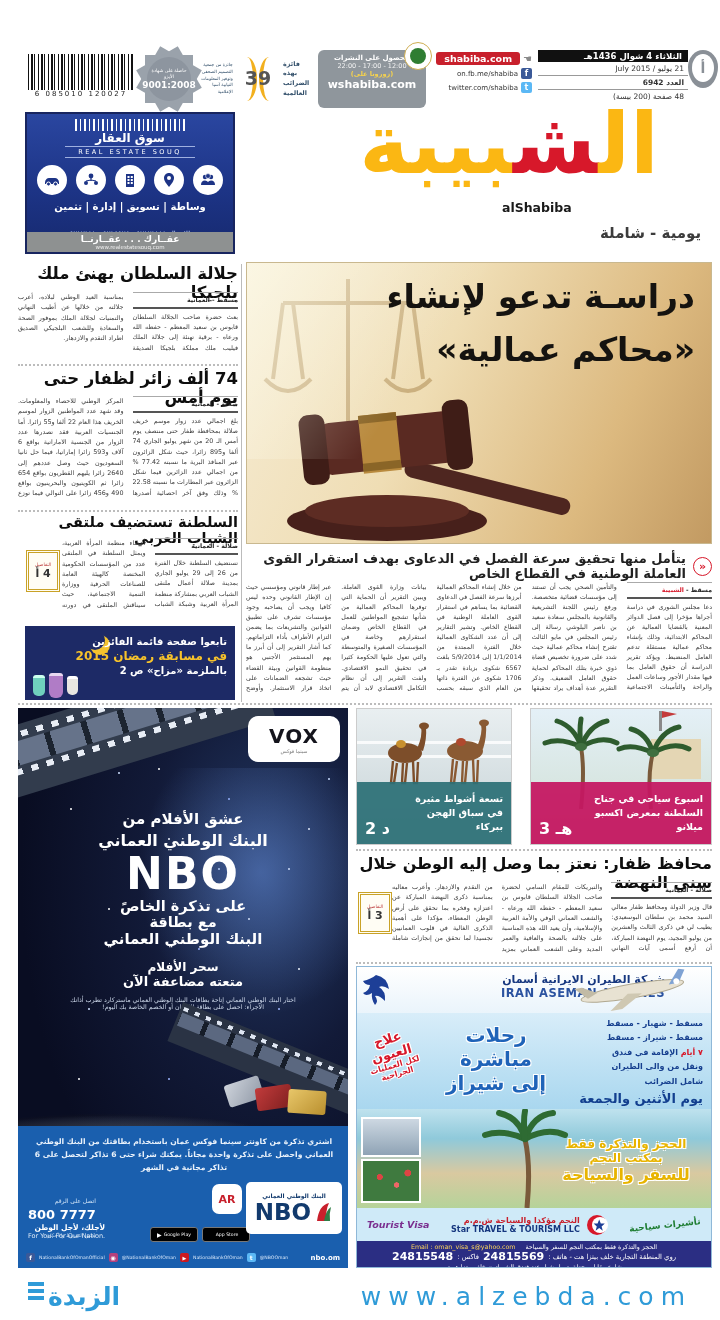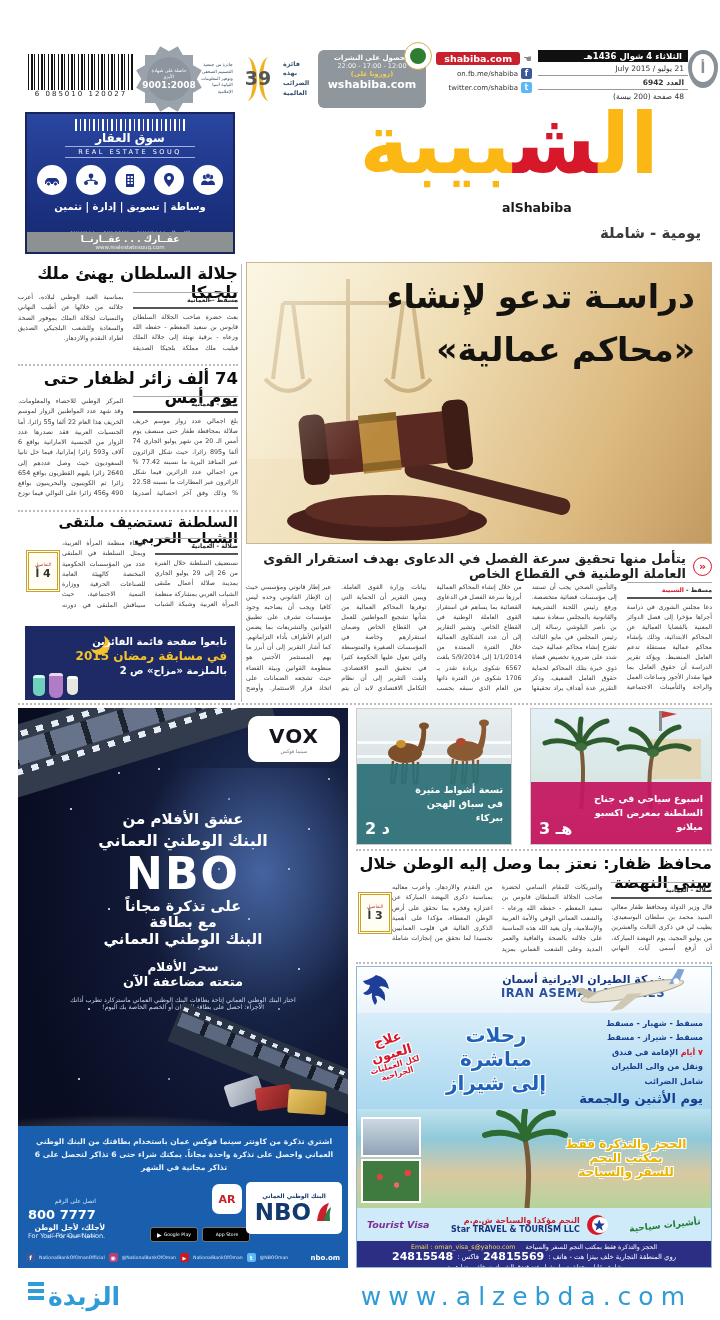--- a/index.html
+++ b/index.html
@@ -279,21 +279,21 @@
 
     <div style="position:absolute;right:8px;top:8px;width:92px;height:46px;background:#fff;border-radius:10px;display:flex;flex-direction:column;align-items:center;justify-content:center;">
       <span class="ltr" style="font-size:20px;font-weight:bold;color:#14141c;letter-spacing:1px;">VOX</span>
       <span style="font-size:5px;color:#777;">سينما فوكس</span>
     </div>
 
     <div style="position:absolute;left:0;right:0;top:102px;text-align:center;">
       <div class="nbo-line" style="font-size:15px;">عشق الأفلام من</div>
       <div class="nbo-line" style="font-size:16px;margin-top:3px;">البنك الوطني العماني</div>
       <div class="nbo-line ltr" style="font-size:44px;letter-spacing:2px;line-height:1.1;">NBO</div>
-      <div class="nbo-line" style="font-size:14.5px;">على تذكرة مجاناً</div>
+      <div class="nbo-line" style="font-size:14.5px;">على تذكرة الخاصً</div>
       <div class="nbo-line" style="font-size:14.5px;">مع بطاقة</div>
       <div class="nbo-line" style="font-size:15px;">البنك الوطني العماني</div>
       <div class="nbo-line" style="font-size:12px;margin-top:12px;">سحر الأفلام</div>
       <div class="nbo-line" style="font-size:13px;">متعته مضاعفة الآن</div>
       <div style="font-size:6.3px;color:#cdd8ea;margin-top:7px;">اختار البنك الوطني العماني إتاحة بطاقات البنك الوطني العماني ماستركارد تطرب أذانك</div>
       <div style="font-size:6.3px;color:#cdd8ea;">الأجراء: احصل على بطاقة الائتمان أو الخصم الخاصة بك اليوم!</div>
     </div>
 
     <div style="position:absolute;left:0;right:0;top:348px;height:72px;background:radial-gradient(130% 160% at 28% 185%,#6a5a33 0%,#342a18 38%,rgba(10,13,26,0) 66%),radial-gradient(60% 28% at 30% 102%,rgba(120,170,255,.35),transparent 70%);"></div>
 
@@ -365,21 +365,21 @@
         <ellipse cx="44" cy="33" rx="5" ry="4" fill="#c8902e"></ellipse>
       </g>
       <g fill="#8a5a33">
         <ellipse cx="108" cy="40" rx="18" ry="10"></ellipse>
         <path d="M120 36 Q126 22 124 13 L129 13 Q130 26 126 38 Z"></path>
         <ellipse cx="127" cy="12" rx="5" ry="3.4"></ellipse>
         <path d="M96 48 L94 72 L97 72 L100 50 M106 50 L105 72 L108 72 L110 50 M116 48 L117 72 L120 72 L121 49" stroke="#8a5a33" stroke-width="2.4" fill="none"></path>
         <ellipse cx="104" cy="31" rx="5" ry="4" fill="#b0492e"></ellipse>
       </g>
     </svg>
-    <div class="band" style="height:80px;background:rgba(44,112,118,.93);">
+    <div class="band" style="height:62px;background:rgba(44,112,118,.93);">
       <span class="cap" style="width:96px;">تسعة أشواط مثيرة في سباق الهجن ببركاء</span>
       <span class="pref">د 2</span>
     </div>
   </div>
 
   <div class="abs" style="left:530px;top:708px;width:182px;height:137px;background:linear-gradient(#e4f0f7 0%,#d8e6e2 55%,#cabfa0 100%);overflow:hidden;border:1px solid #ccc;box-sizing:border-box;">
     <svg width="182" height="100" viewBox="0 0 182 100" style="position:absolute;left:0;top:0;">
       <rect x="120" y="30" width="50" height="40" fill="#e4d6b4"></rect>
       <rect x="128" y="2" width="3" height="20" fill="#8a8a8a"></rect>
       <path d="M131 2 L146 5 L131 9 Z" fill="#c43b3b"></path>
@@ -470,21 +470,21 @@
             <path d="M58 30 Q66 6 86 4"></path>
             <path d="M58 30 Q80 18 98 26"></path>
             <path d="M58 30 Q56 12 58 2"></path>
         </g>
       </svg>
       <div style="position:absolute;right:290px;left:4px;top:8px;height:36px;background:linear-gradient(#cdd8e2,#8fa3b5);border:2px solid #fff;"></div>
       <div style="position:absolute;right:290px;left:4px;top:50px;height:40px;background:radial-gradient(circle at 30% 40%,#d44 6%,transparent 7%),radial-gradient(circle at 60% 60%,#e66 6%,transparent 7%),radial-gradient(circle at 80% 30%,#d44 6%,transparent 7%),#3f7a3f;border:2px solid #fff;"></div>
       <div style="position:absolute;right:10px;top:28px;text-align:center;width:150px;">
         <div class="outline-w" style="font-size:12px;font-weight:bold;color:#e8b400;">الحجز والتذكرة فقط</div>
         <div class="outline-w" style="font-size:12px;font-weight:bold;color:#e8b400;">بمكتب النجم</div>
-        <div class="outline-w" style="font-size:12px;font-weight:bold;color:#e8b400;">للسفر والسياحة</div>
+        <div class="outline-w" style="font-size:16px;font-weight:bold;color:#e8b400;">للسفر والسياحة</div>
       </div>
     </div>
 
     <div style="position:relative;height:33px;background:#cfeaf8;display:flex;align-items:center;justify-content:space-between;padding:0 10px;">
       <span style="font-size:9px;font-weight:bold;color:#1e7d32;transform:rotate(-6deg);">تأشيرات سياحية</span>
       <span style="display:flex;align-items:center;gap:6px;">
         <svg width="22" height="22" viewBox="0 0 22 22">
             <circle cx="11" cy="11" r="10" fill="#d7182a"></circle>
             <circle cx="14" cy="11" r="8" fill="#fff"></circle>
             <path d="M13 4 L15 9 L20 9 L16 12.5 L17.5 18 L13 14.5 L8.5 18 L10 12.5 L6 9 L11 9 Z" fill="#1d3f97" transform="scale(.8) translate(3.5 3)"></path>

